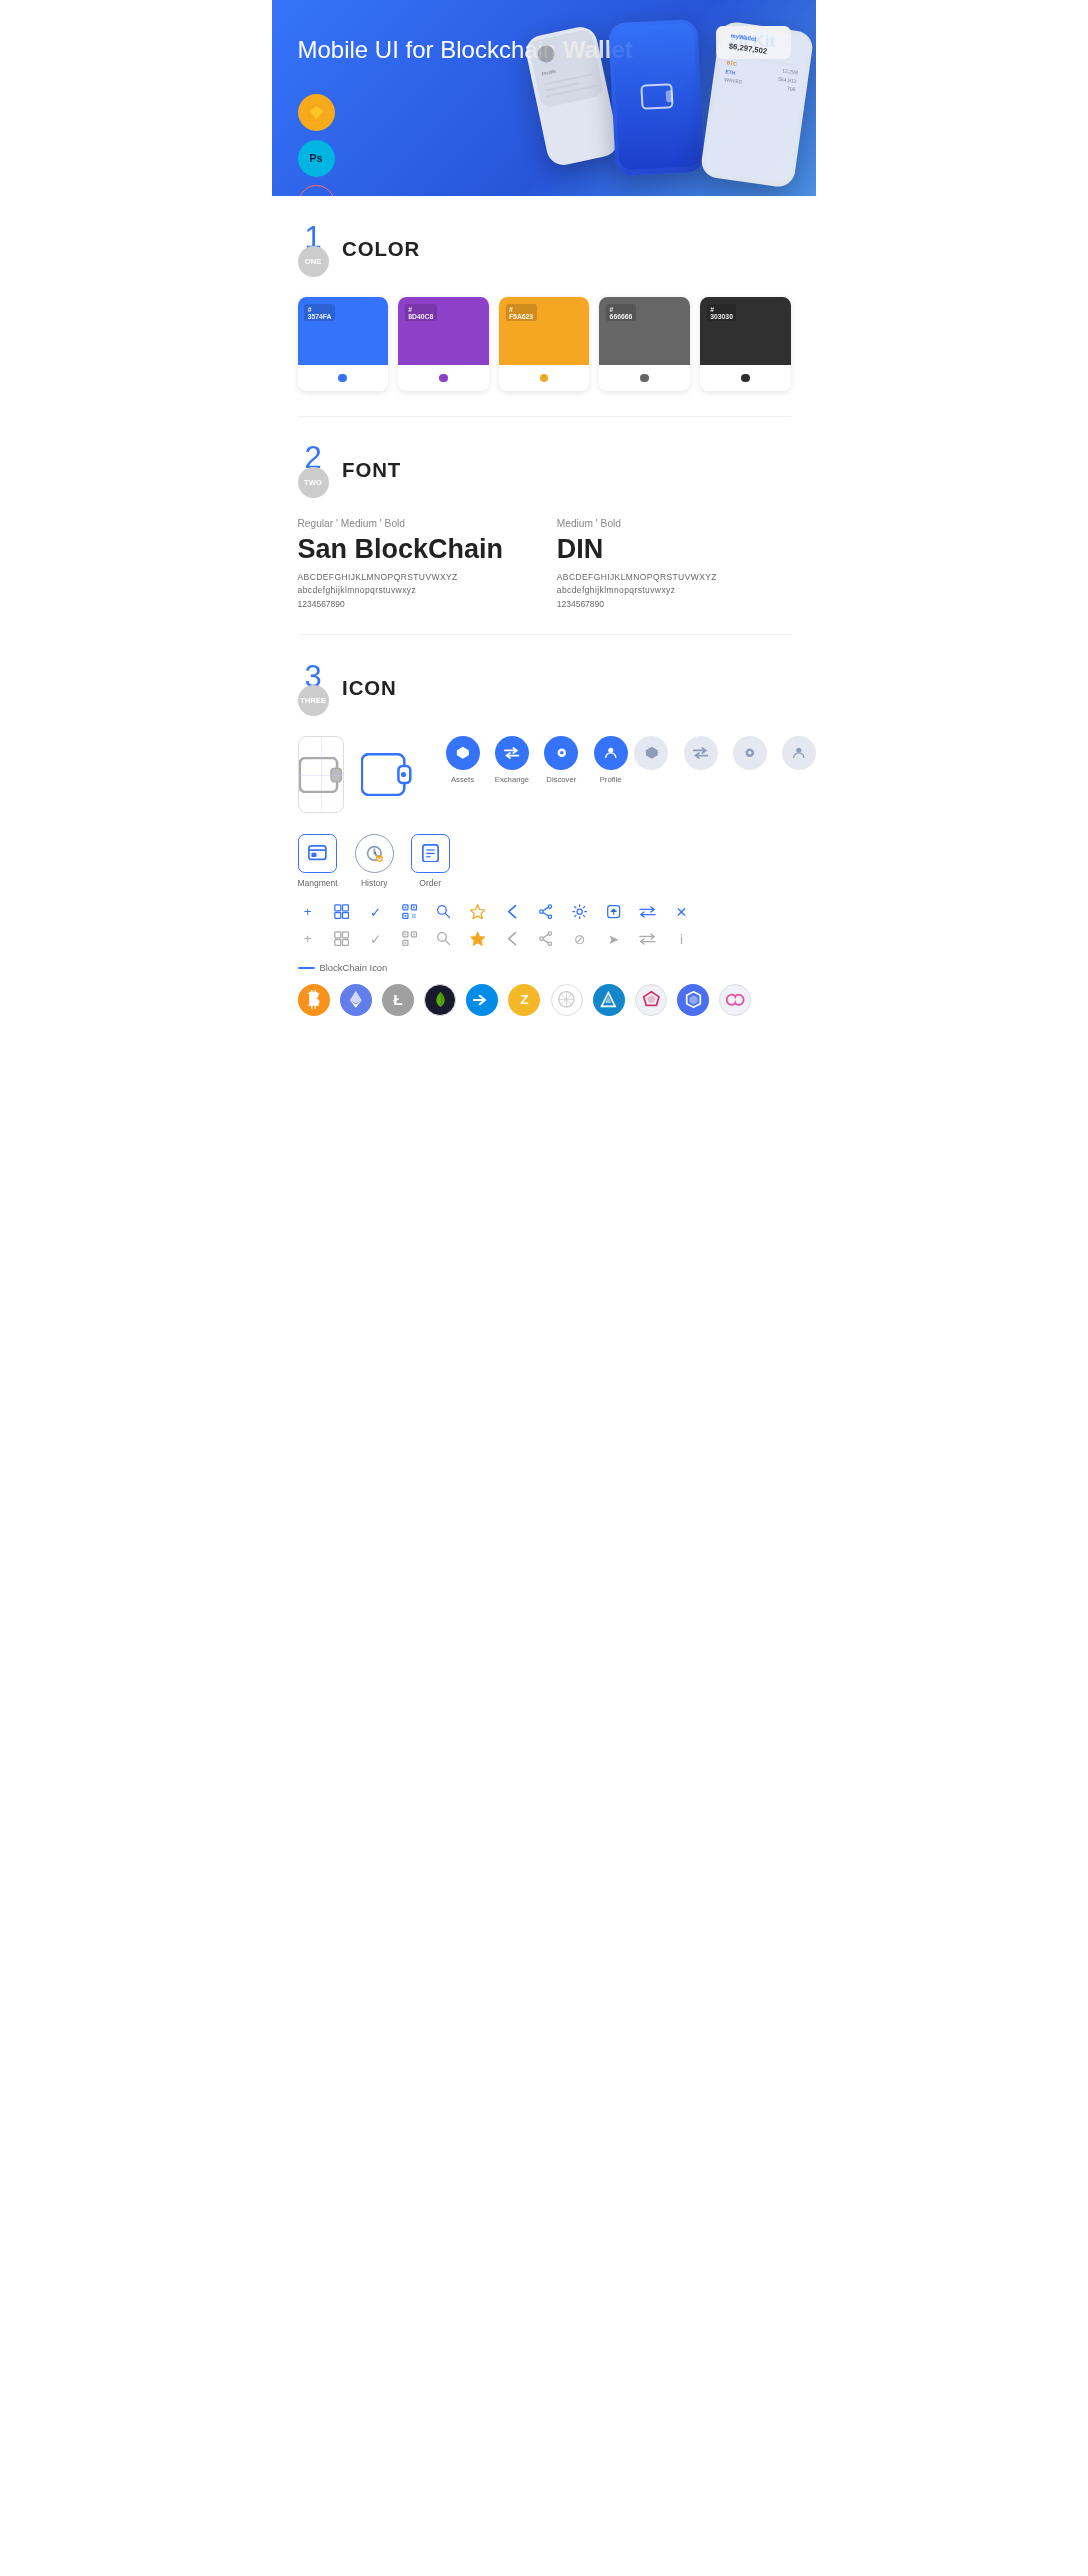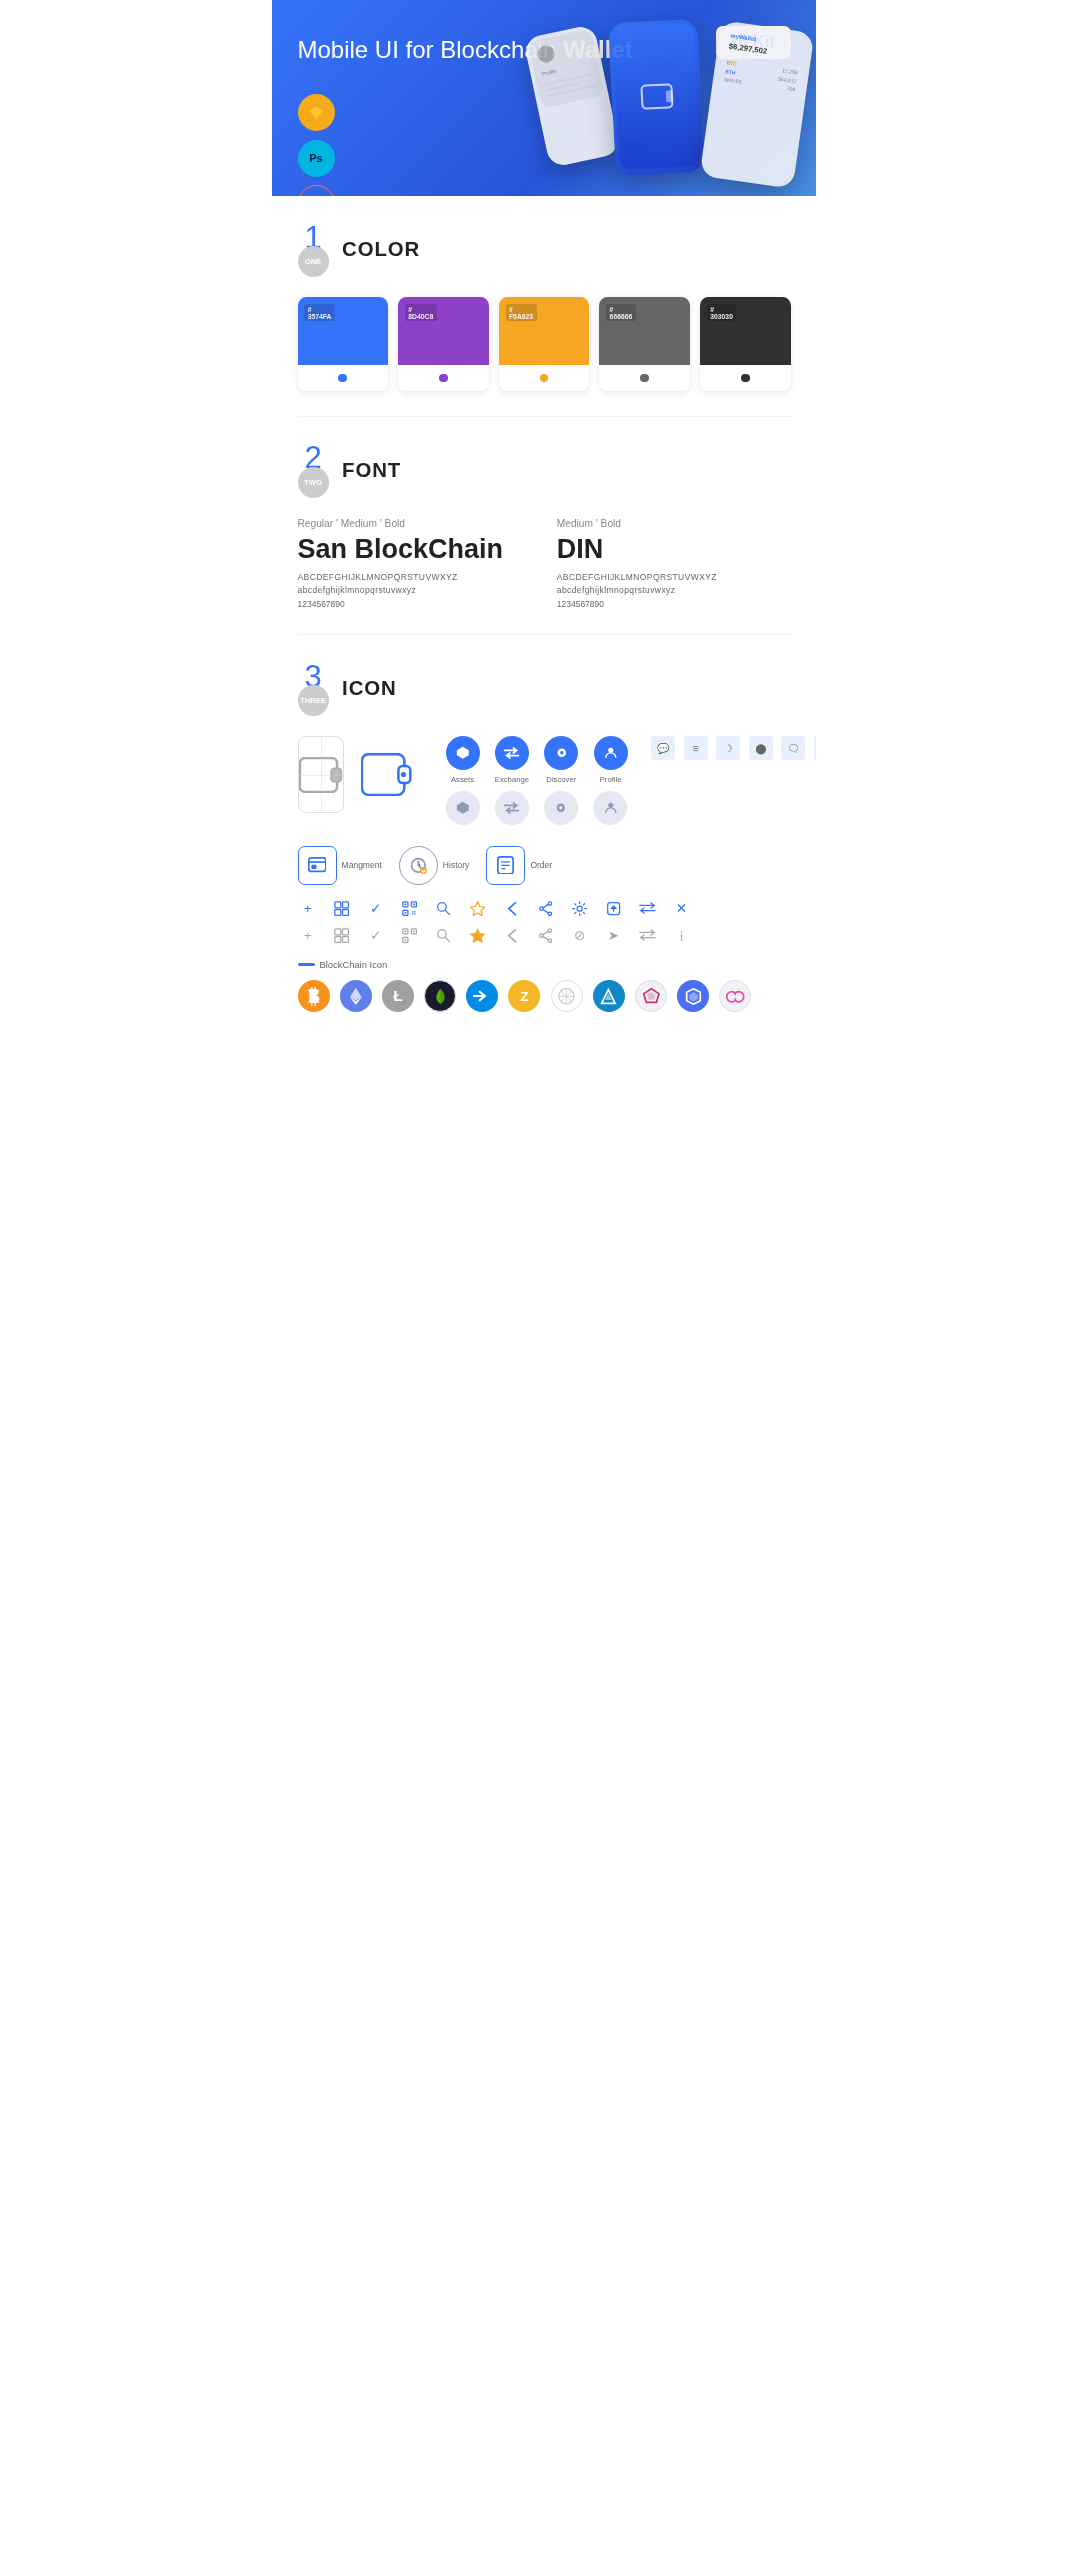--- a/index.html
+++ b/index.html
@@ -262,21 +262,21 @@
     }
 
     .icon-app-row {
       display: flex;
       gap: 17px;
       align-items: center;
       margin-bottom: 13.6px;
     }
     .icon-app-item {
       display: flex;
-      flex-direction: row;
+      flex-direction: column;
       align-items: center;
       gap: 5.1px;
     }
     .icon-box-outline {
       width: 39px;
       height: 39px;
       border: 1.7px solid #3574FA;
       border-radius: 6.8px;
       display: flex;
       align-items: center;
@@ -553,21 +553,21 @@
     <div style="width:77px;height:77px;display:flex;align-items:center;justify-content:center;">
       <svg width="51" height="43" viewBox="0 0 60 50" fill="none" xmlns="http://www.w3.org/2000/svg">
         <rect x="1" y="1" width="50" height="48" rx="8" fill="white" stroke="#3574FA" stroke-width="3"></rect>
         <rect x="44" y="15" width="14" height="20" rx="5" fill="white" stroke="#3574FA" stroke-width="3"></rect>
         <circle cx="50" cy="25" r="3" fill="#3574FA"></circle>
       </svg>
     </div>
 
     <div style="width:0.9px;height:77px;background:#eee;"></div>
 
-    <div style="display:flex;flex-direction:column;gap:6.8px;">
+    <div style="display:flex;gap:6.8px;">
       <div style="display:flex;gap:15.3px;">
         <div class="icon-nav-item">
           <div class="icon-circle">
             <svg width="13.6" height="13.6" viewBox="0 0 16 16">
                 <polygon points="8,1 15,5 15,11 8,15 1,11 1,5" fill="white"></polygon>
               </svg>
           </div>
           <span class="icon-label">Assets</span>
         </div>
         <div class="icon-nav-item">

